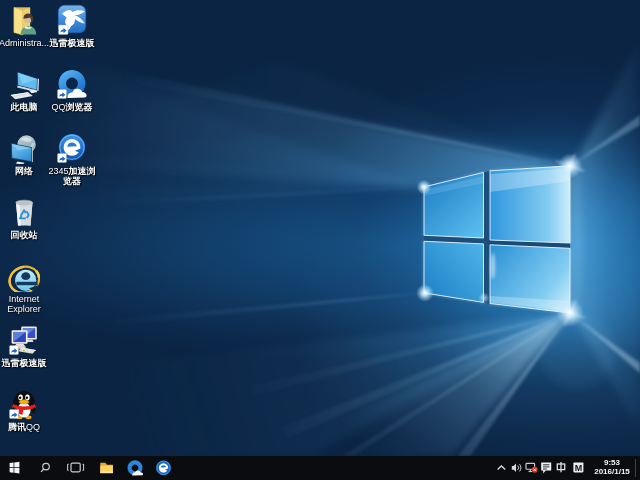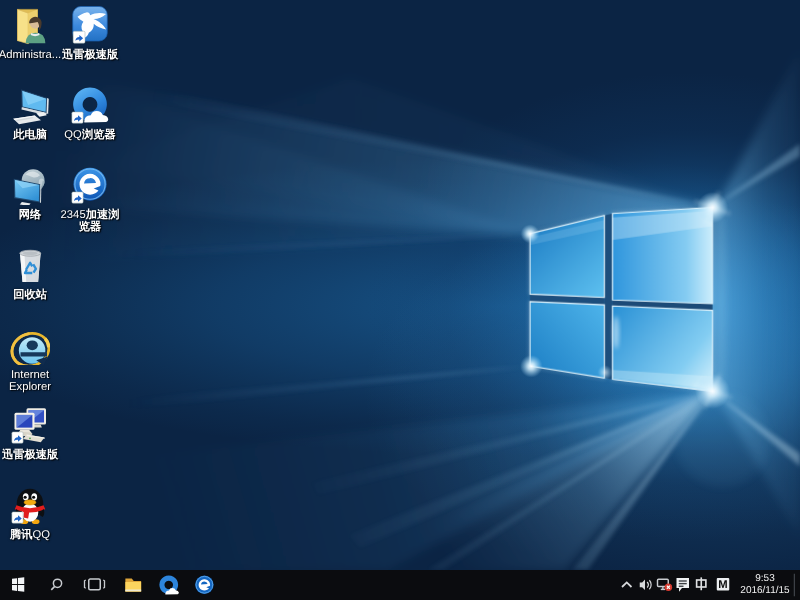--- a/index.html
+++ b/index.html
@@ -2,21 +2,21 @@
 <html><head><meta charset="utf-8">
 <style>
 html,body{margin:0;padding:0;background:#000;}
 #scr{position:relative;width:640px;height:480px;overflow:hidden;font-family:"Liberation Sans",sans-serif;}
 #wall{position:absolute;left:0;top:0;}
 .ic{position:absolute;width:64px;text-align:center;}
 .ic svg{display:block;margin:0 auto;}
 .lb{margin-top:2px;font-size:9px;line-height:10px;color:#fff;text-shadow:1px 1px 1px rgba(0,0,0,.9),0 0 2px rgba(0,0,0,.8);}
 #bar{position:absolute;left:0;top:456px;width:640px;height:24px;background:#0b0c0f;}
 #bar svg{position:absolute;top:0;left:0;}
-.clk{position:absolute;right:0;top:1.5px;width:56px;color:#f2f2f2;font-size:8px;line-height:9.5px;text-align:center;}
+.clk{position:absolute;right:0;top:1.5px;width:56px;color:#f2f2f2;font-size:8px;line-height:9.5px;text-align:center;font-weight:bold;}
 </style></head>
 <body>
 <div id="scr">
 <svg id="wall" width="640" height="480" viewBox="0 0 640 480">
 <defs>
 <radialGradient id="g1" gradientUnits="userSpaceOnUse" cx="552" cy="245" r="260" gradientTransform="translate(0,245) scale(1,0.72) translate(0,-245)">
  <stop offset="0" stop-color="#2e92d6" stop-opacity="0.95"></stop>
  <stop offset="0.4" stop-color="#1d6cab" stop-opacity="0.6"></stop>
  <stop offset="0.75" stop-color="#123f6e" stop-opacity="0.25"></stop>
  <stop offset="1" stop-color="#123f6e" stop-opacity="0"></stop>
@@ -391,16 +391,16 @@
           <line x1="543" y1="13" x2="546.8" y2="13"></line>
 </g>
 <rect x="557.3" y="8" width="7.4" height="5.6" fill="none" stroke="#dfe1e3" stroke-width="1.3"></rect>
 <line x1="561" y1="5.9" x2="561" y2="16.2" stroke="#dfe1e3" stroke-width="1.3"></line>
 <rect x="573.4" y="6.4" width="10" height="10" rx="0.8" fill="#eceef0"></rect>
 <text x="578.4" y="14.6" font-size="9" font-weight="bold" fill="#111" text-anchor="middle" font-family="Liberation Sans,sans-serif">M</text>
 <line x1="635.5" y1="3" x2="635.5" y2="21" stroke="#3c4046" stroke-width="1"></line>
 </svg>
 <div class="clk">
         <div>9:53</div>
-        <div>2016/11/15</div>
+        <div>2016/1/15</div>
       </div>
 </div>
 </div>
 
 </body></html>

